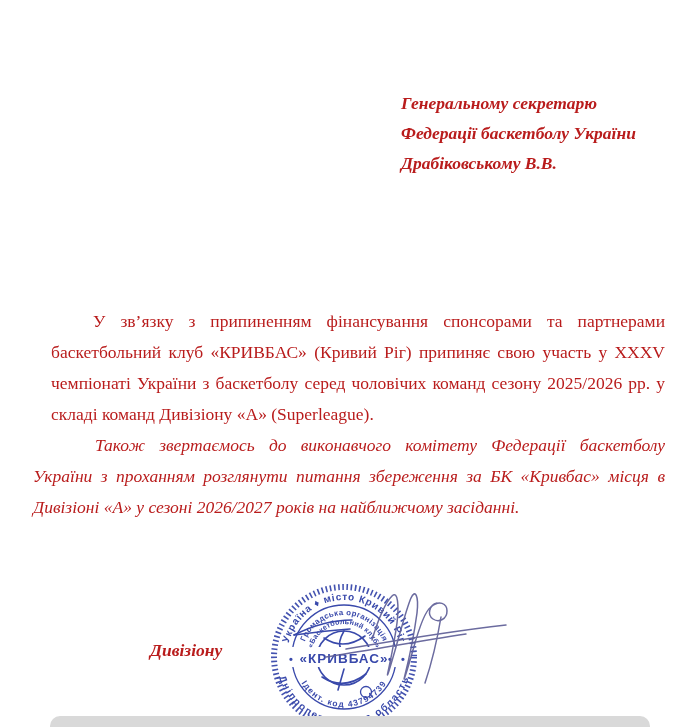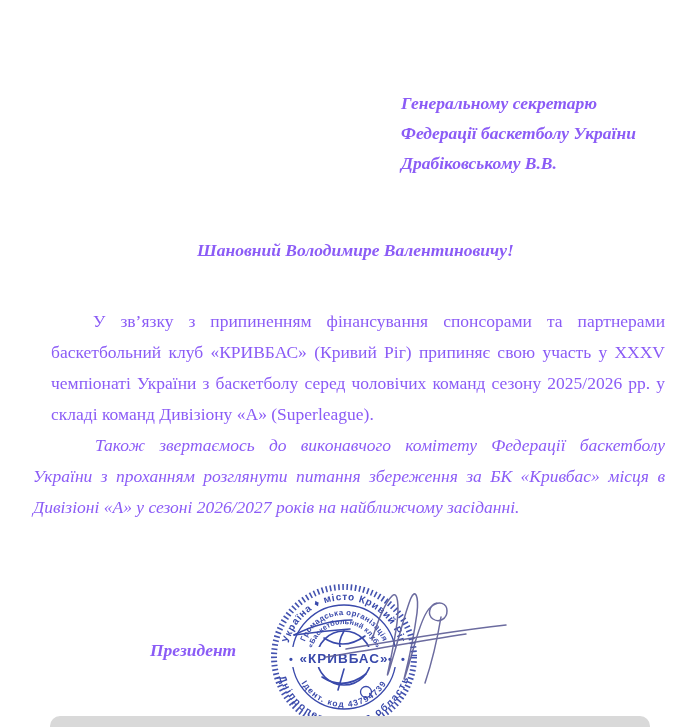--- a/index.html
+++ b/index.html
@@ -1,18 +1,18 @@
 <!DOCTYPE html>
 <html><head>
 <meta charset="utf-8">
 <style>
   html,body { margin:0; padding:0; background:#ffffff; }
   .page {
     position:relative; width:682px; height:727px; background:#ffffff;
-    font-family:"Liberation Serif","DejaVu Serif",serif; color:#8b5cf6;
+    font-family:"Liberation Serif","DejaVu Serif",serif; color:#b91c1c;
     overflow:hidden;
   }
   .recipient {
     position:absolute; left:401px; top:88px; width:285px;
     font-weight:bold; font-style:italic; font-size:17.5px; line-height:30px;
   }
   .salutation {
     position:absolute; left:197px; top:240px;
     font-weight:bold; font-style:italic; font-size:17.5px;
   }
@@ -41,28 +41,27 @@
 <body>
 
 <div class="page">
 
   <div class="recipient">
     <div>Генеральному секретарю</div>
     <div>Федерації баскетболу України</div>
     <div>Драбіковському В.В.</div>
   </div>
 
-  <div class="salutation">Шановний Володимире Валентиновичу!</div>
 
   <div class="body-text">
     <p class="p1">У зв’язку з припиненням фінансування спонсорами та партнерами баскетбольний клуб «КРИВБАС» (Кривий Ріг) припиняє свою участь у XXXV чемпіонаті України з баскетболу серед чоловічих команд сезону 2025/2026 рр. у складі команд Дивізіону «А» (Superleague).</p>
     <p class="p2">Також звертаємось до виконавчого комітету Федерації баскетболу України з проханням розглянути питання збереження за БК «Кривбас» місця в Дивізіоні «А» у сезоні 2026/2027 років на найближчому засіданні.</p>
   </div>
 
-  <div class="sig-title">Президент</div>
+  <div class="sig-title">Дивізіону</div>
 
   <svg class="stamp" viewBox="0 0 196 196">
     <defs>
       <path id="arcTopOuter" d="M 41 98 A 57 57 0 0 1 155 98"></path>
       <path id="arcBotOuter" d="M 30 98 A 68 68 0 0 0 166 98"></path>
       <path id="arcTopIn1" d="M 56 98 A 42 42 0 0 1 140 98"></path>
       <path id="arcTopIn2" d="M 65 98 A 33 33 0 0 1 131 98"></path>
       <path id="arcBotIn" d="M 48 98 A 50 50 0 0 0 148 98"></path>
     </defs>
     <g stroke="#3949ab" fill="none">

